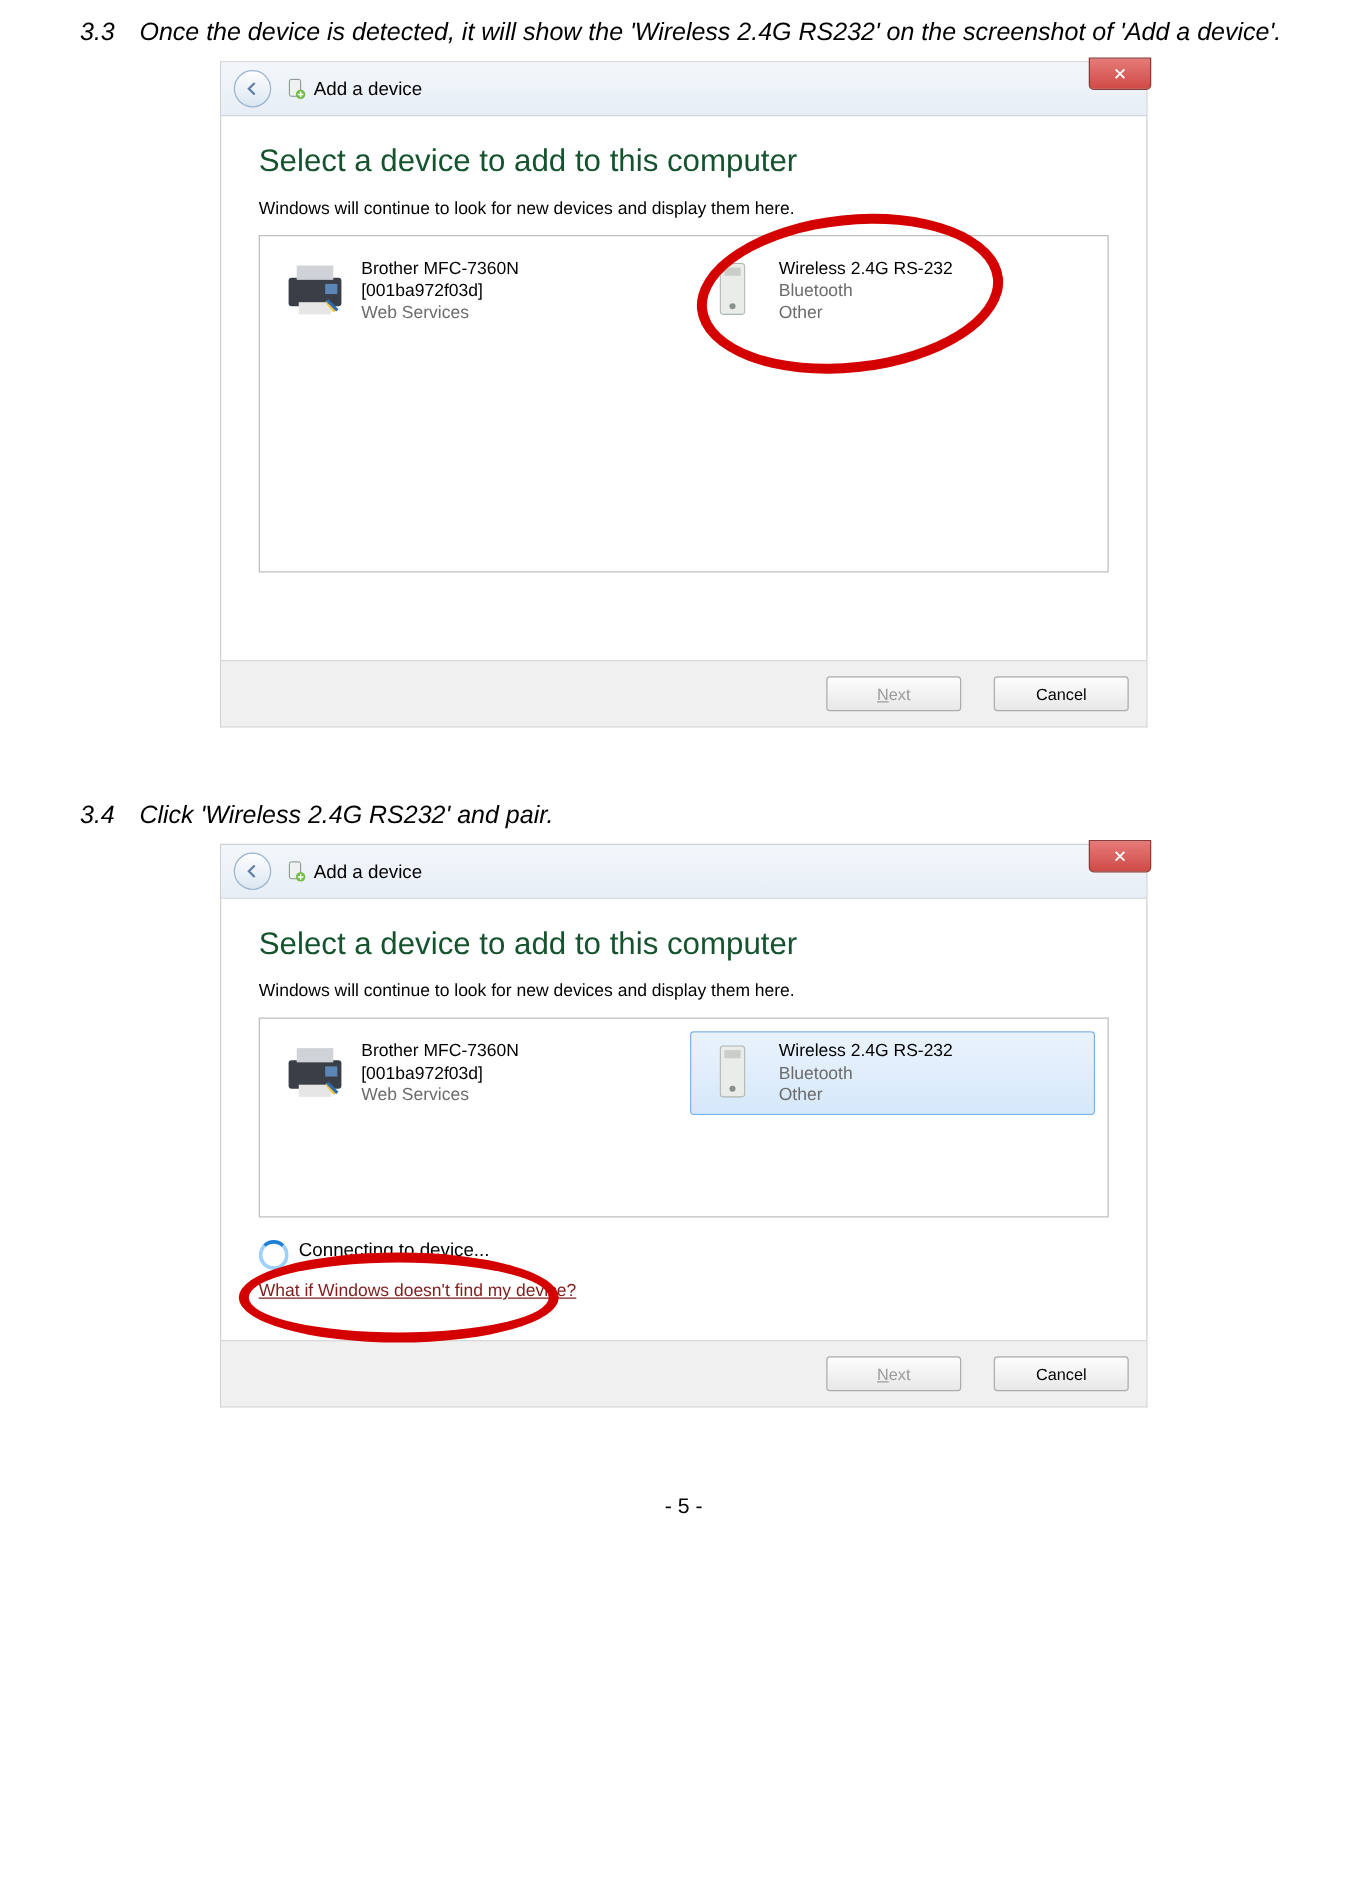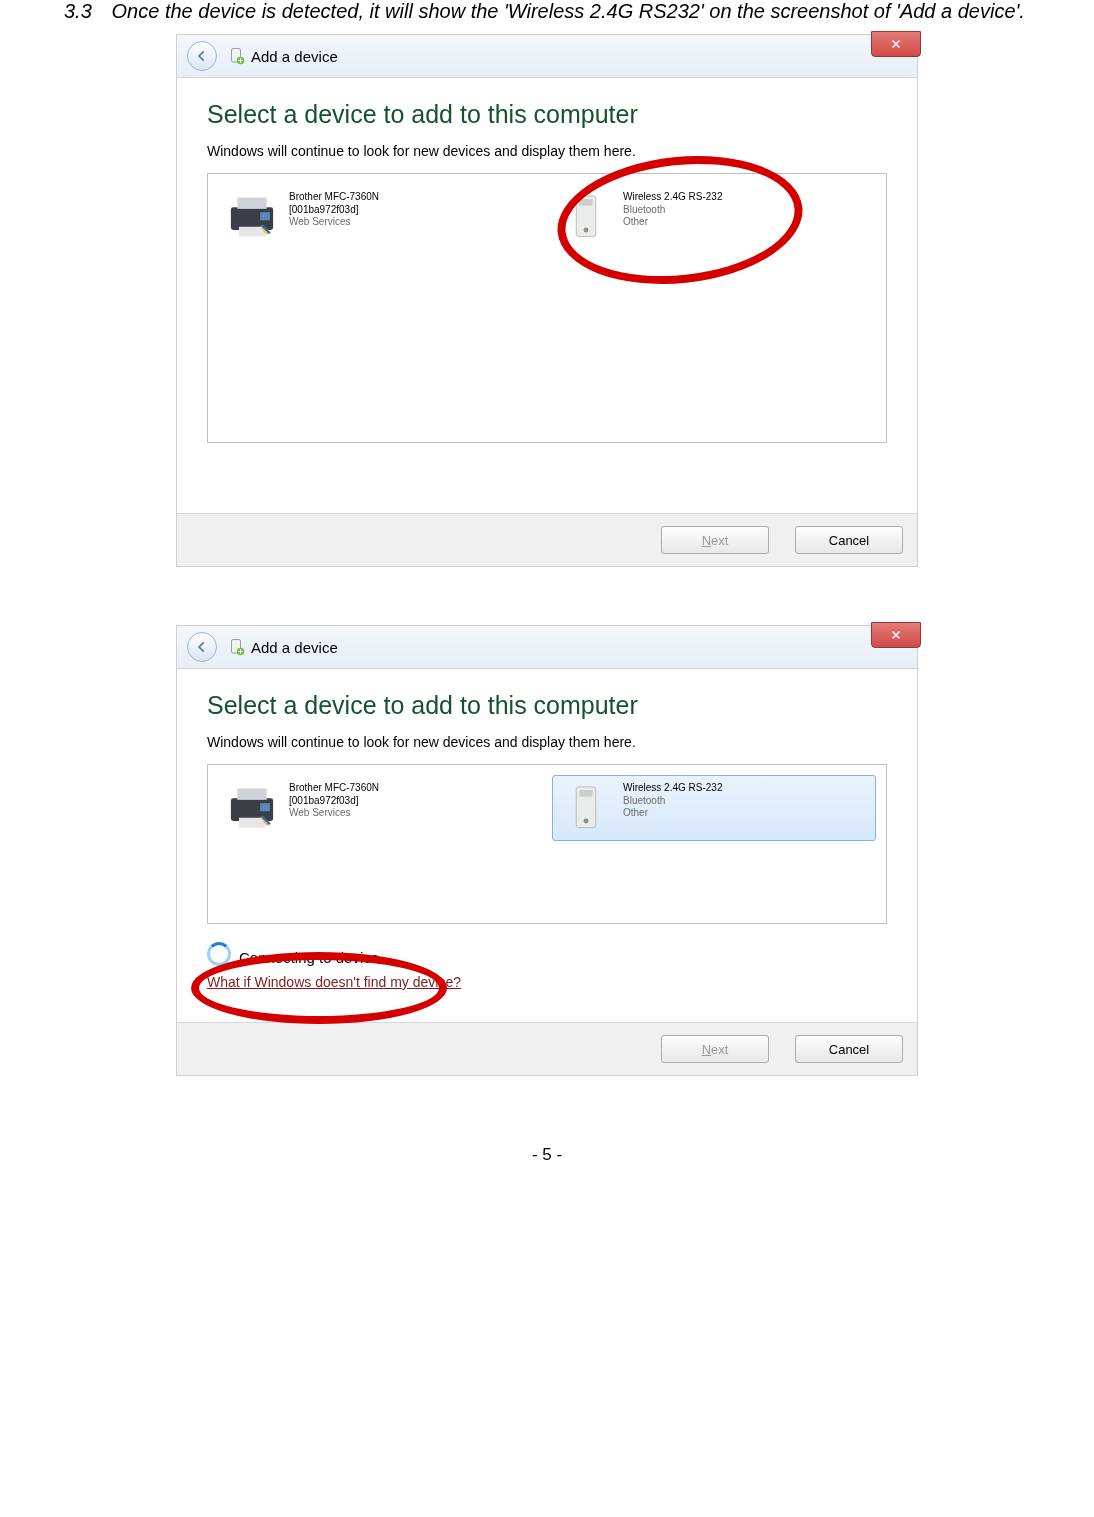--- a/index.html
+++ b/index.html
@@ -1,16 +1,16 @@
 <!DOCTYPE html>
 <html><head>
 <meta charset="utf-8">
 <style>
   html,body{margin:0;padding:0;background:#fff;font-family:"Segoe UI",Arial,sans-serif;color:#000}
-  .page{width:1026px;margin:0 auto;padding:0 30px 40px 30px;box-sizing:border-box}
+  .page{width:1026px;margin:15px auto;padding:0 30px 40px 30px;box-sizing:border-box}
   .step{font-style:italic;font-size:20px;margin:0 0 12px 0}
   .step-num{display:inline-block;width:42px}
   .shot-wrap{text-align:center;margin-bottom:60px}
   .shot{display:inline-block;width:740px;box-sizing:border-box;text-align:left;background:#fff;
         box-shadow:0 0 0 1px #d0d0d0}
   .win-body{position:relative}
 
   
   .titlebar{height:42px;background:linear-gradient(#f3f7fb,#e7eef6);
             border-bottom:1px solid #cfd6df;position:relative;display:flex;align-items:center;
@@ -28,25 +28,25 @@
   .content{padding:22px 30px 0 30px}
   .heading{color:#14532d;font-size:25px;margin:0 0 14px 0}
   .subtext{font-size:14px;margin:0 0 14px 0}
 
   .device-box{border:1px solid #bfbfbf;height:270px;padding:10px;box-sizing:border-box;
               display:flex;gap:10px;align-items:flex-start}
   .device-box.short{height:160px}
   .device{width:310px;display:flex;gap:10px;padding:6px;border:1px solid transparent;border-radius:3px}
   .device.selected{border:1px solid #7eb4ea;background:linear-gradient(#eaf3fc,#d6e8fb)}
   .dev-icon{width:54px;height:52px;flex:none}
-  .dev-text{font-size:10px;line-height:1.25}
+  .dev-text{font-size:14px;line-height:1.25}
   .dev-name{color:#000}
   .dev-sub{color:#6b6b6b}
 
-  .status-row{display:flex;align-items:flex-end;gap:8px;font-size:15px;margin:18px 0 4px 0}
+  .status-row{display:flex;align-items:flex-start;gap:8px;font-size:15px;margin:18px 0 4px 0}
   .spinner{width:18px;height:18px;border:3px solid #9bd0ff;border-top-color:#1e7fd6;border-radius:50%}
   .help-link{color:#7f1d1d;font-size:14px;text-decoration:underline;margin:4px 0 14px 0;display:inline-block}
 
   .footer{background:#f0f0f0;border-top:1px solid #d8d8d8;height:52px;display:flex;
           align-items:center;justify-content:flex-end;gap:26px;padding:0 14px}
   .btn{min-width:82px;height:26px;font-size:13px;border:1px solid #acacac;border-radius:3px;
        background:linear-gradient(#fdfdfd,#e8e8e8);display:flex;align-items:center;justify-content:center;
        padding:0 12px}
   .btn.disabled{color:#9a9a9a}
   .btn .ul{text-decoration:underline}
@@ -129,20 +129,24 @@
               <span><span class="ul">N</span><span>ext</span></span>
             </div>
           <div class="btn">Cancel</div>
         </div>
 
         <div class="circle-mark" style="top:122px;left:380px;width:230px;height:110px;transform:rotate(-6deg)"></div>
       </div>
     </div>
   </div>
 
+  <p class="step">
+    <span class="step-num">3.4</span>
+    <span>Click 'Wireless 2.4G RS232' and pair.</span>
+  </p>
 
   <div class="shot-wrap" style="margin-bottom:0">
     <div class="shot">
       <div class="win-body">
         <div class="titlebar">
           <div class="back-btn">
             <svg viewBox="0 0 24 24">
                 <path d="M15 4l-8 8 8 8" fill="none" stroke="#5b7ca1" stroke-width="3"></path>
               </svg>
           </div>

